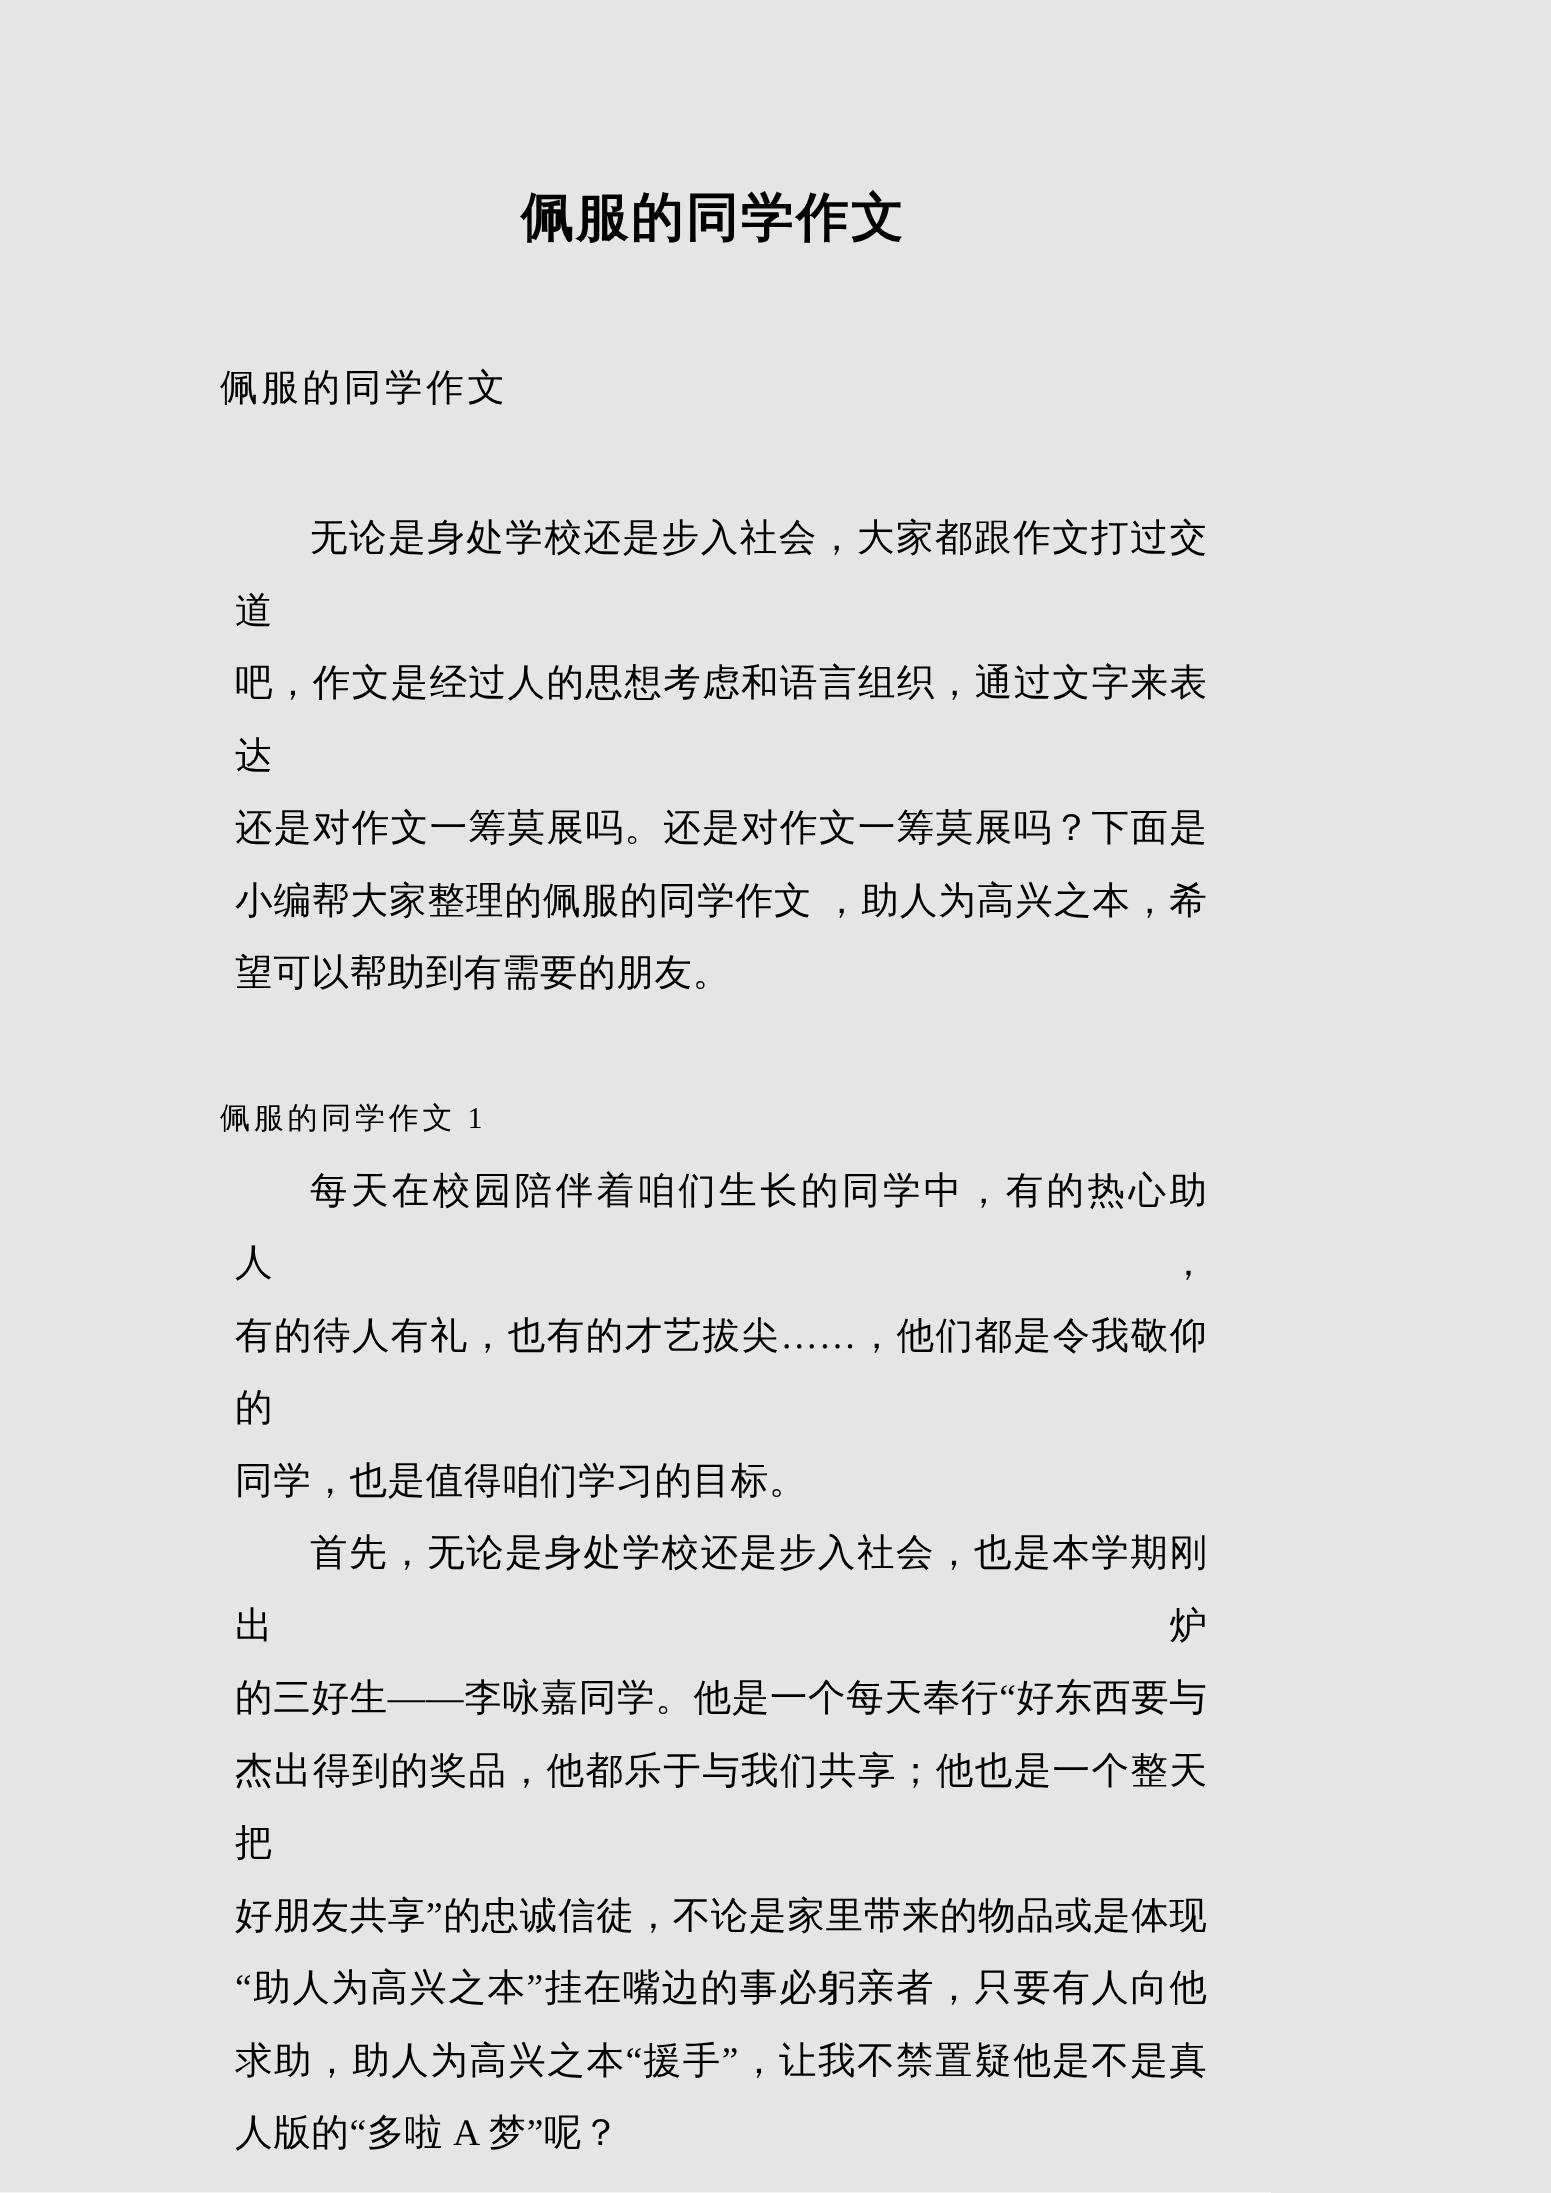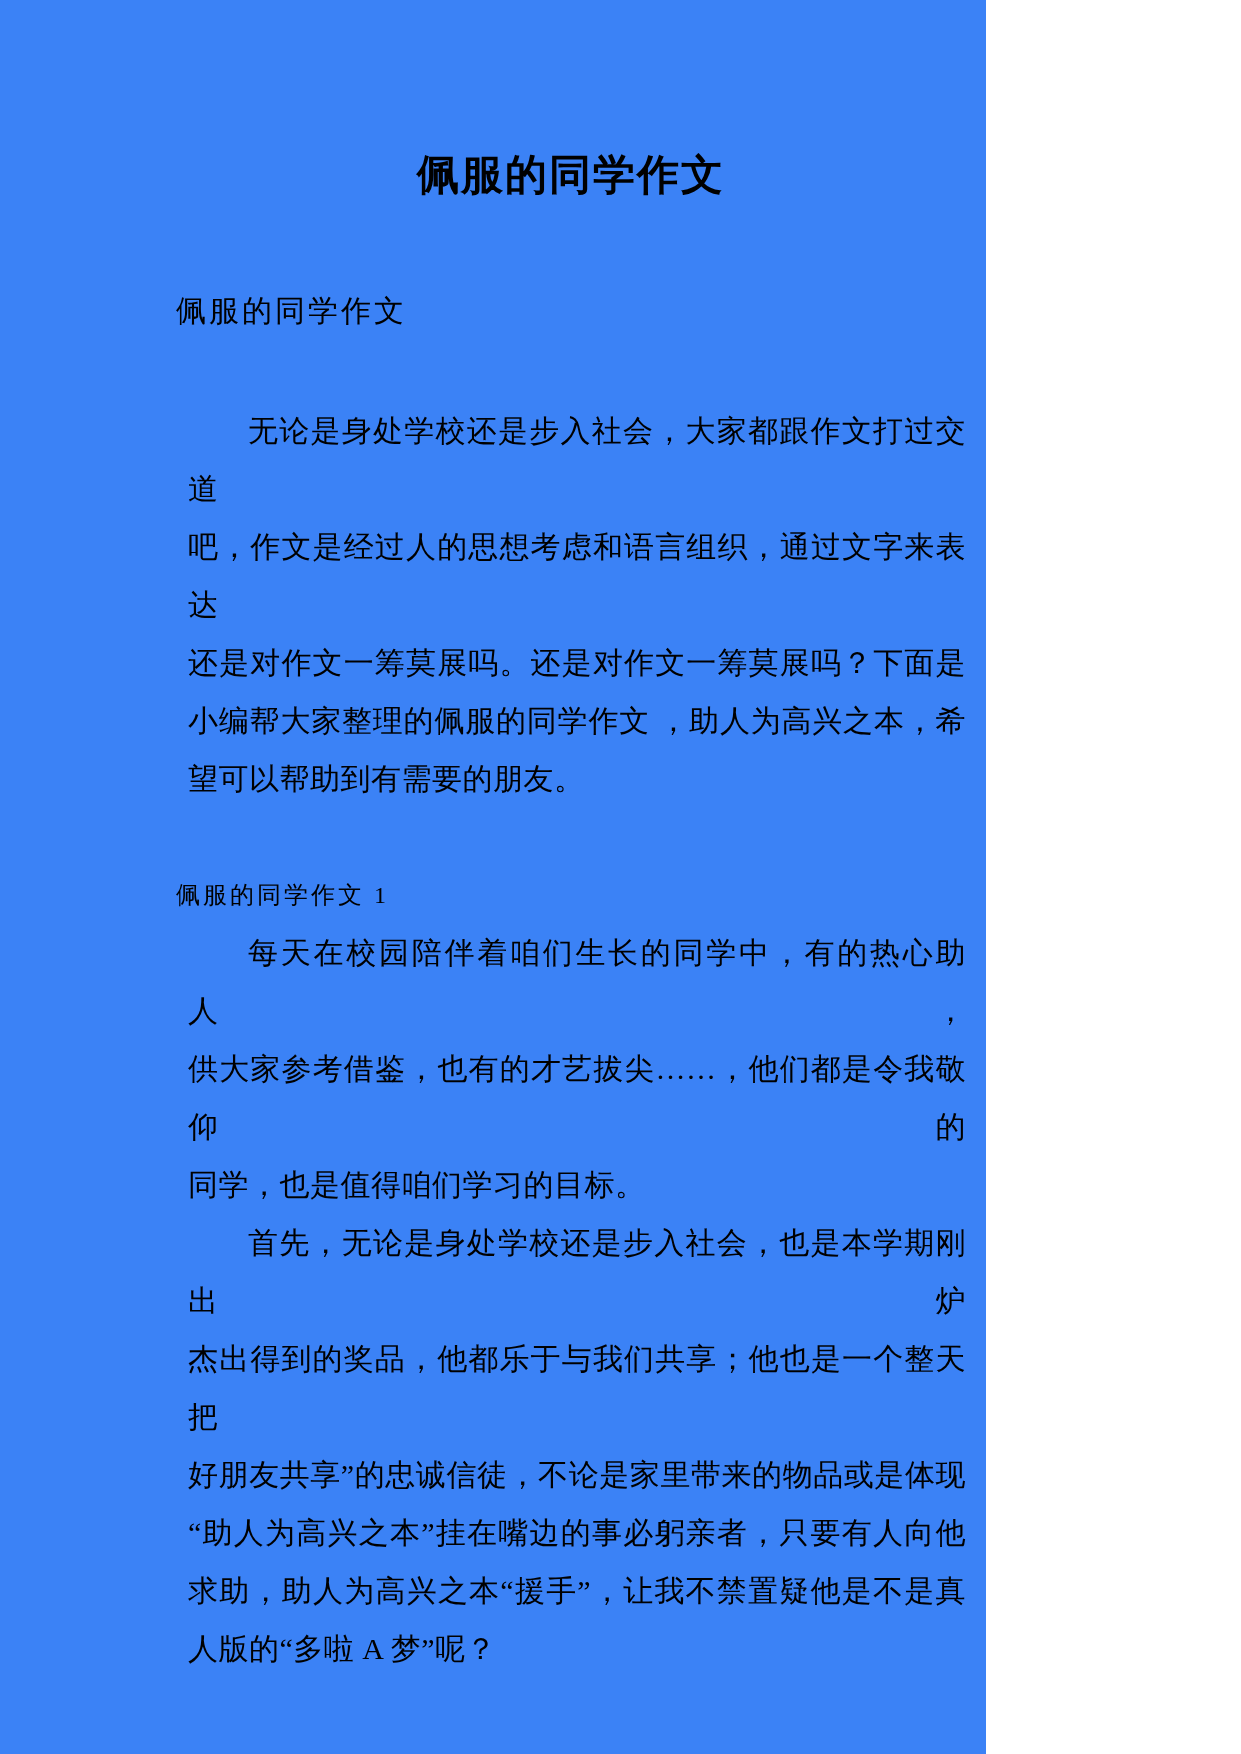--- a/index.html
+++ b/index.html
@@ -1,20 +1,20 @@
 <!DOCTYPE html>
 <html><head>
 <meta charset="utf-8">
 <style>
   html, body { margin: 0; padding: 0; background: #ffffff; }
   .page {
     position: relative;
-    width: 986px;
+    width: 1241px;
     height: 1754px;
-    background: #3b82f6;
+    background: #e5e5e5;
     color: #000000;
     font-family: "Liberation Serif", "DejaVu Serif", serif;
     overflow: hidden;
   }
   .content {
     width: 790px;
     margin-left: 176px;
     padding-top: 146px;
   }
   .doc-title {
@@ -71,26 +71,27 @@
       <div class="line">吧，作文是经过人的思想考虑和语言组织，通过文字来表达</div>
       <div class="line">还是对作文一筹莫展吗。还是对作文一筹莫展吗？下面是</div>
       <div class="line">小编帮大家整理的佩服的同学作文 ，助人为高兴之本，希</div>
       <div class="line short">望可以帮助到有需要的朋友。</div>
     </div>
 
     <div class="essay-heading">佩服的同学作文 1</div>
 
     <div class="para">
       <div class="line indent">每天在校园陪伴着咱们生长的同学中，有的热心助人，</div>
-      <div class="line">供大家参考借鉴，也有的才艺拔尖……，他们都是令我敬仰的</div>
+      <div class="line">有的待人有礼，也有的才艺拔尖……，他们都是令我敬仰的</div>
       <div class="line short">同学，也是值得咱们学习的目标。</div>
     </div>
 
     <div class="para">
       <div class="line indent">首先，无论是身处学校还是步入社会，也是本学期刚出炉</div>
+      <div class="line">的三好生——李咏嘉同学。他是一个每天奉行“好东西要与</div>
       <div class="line">杰出得到的奖品，他都乐于与我们共享；他也是一个整天把</div>
       <div class="line">好朋友共享”的忠诚信徒，不论是家里带来的物品或是体现</div>
       <div class="line">“助人为高兴之本”挂在嘴边的事必躬亲者，只要有人向他</div>
       <div class="line">求助，助人为高兴之本“援手”，让我不禁置疑他是不是真</div>
       <div class="line short">人版的“多啦 A 梦”呢？</div>
     </div>
 
   </div>
 </div>
 

